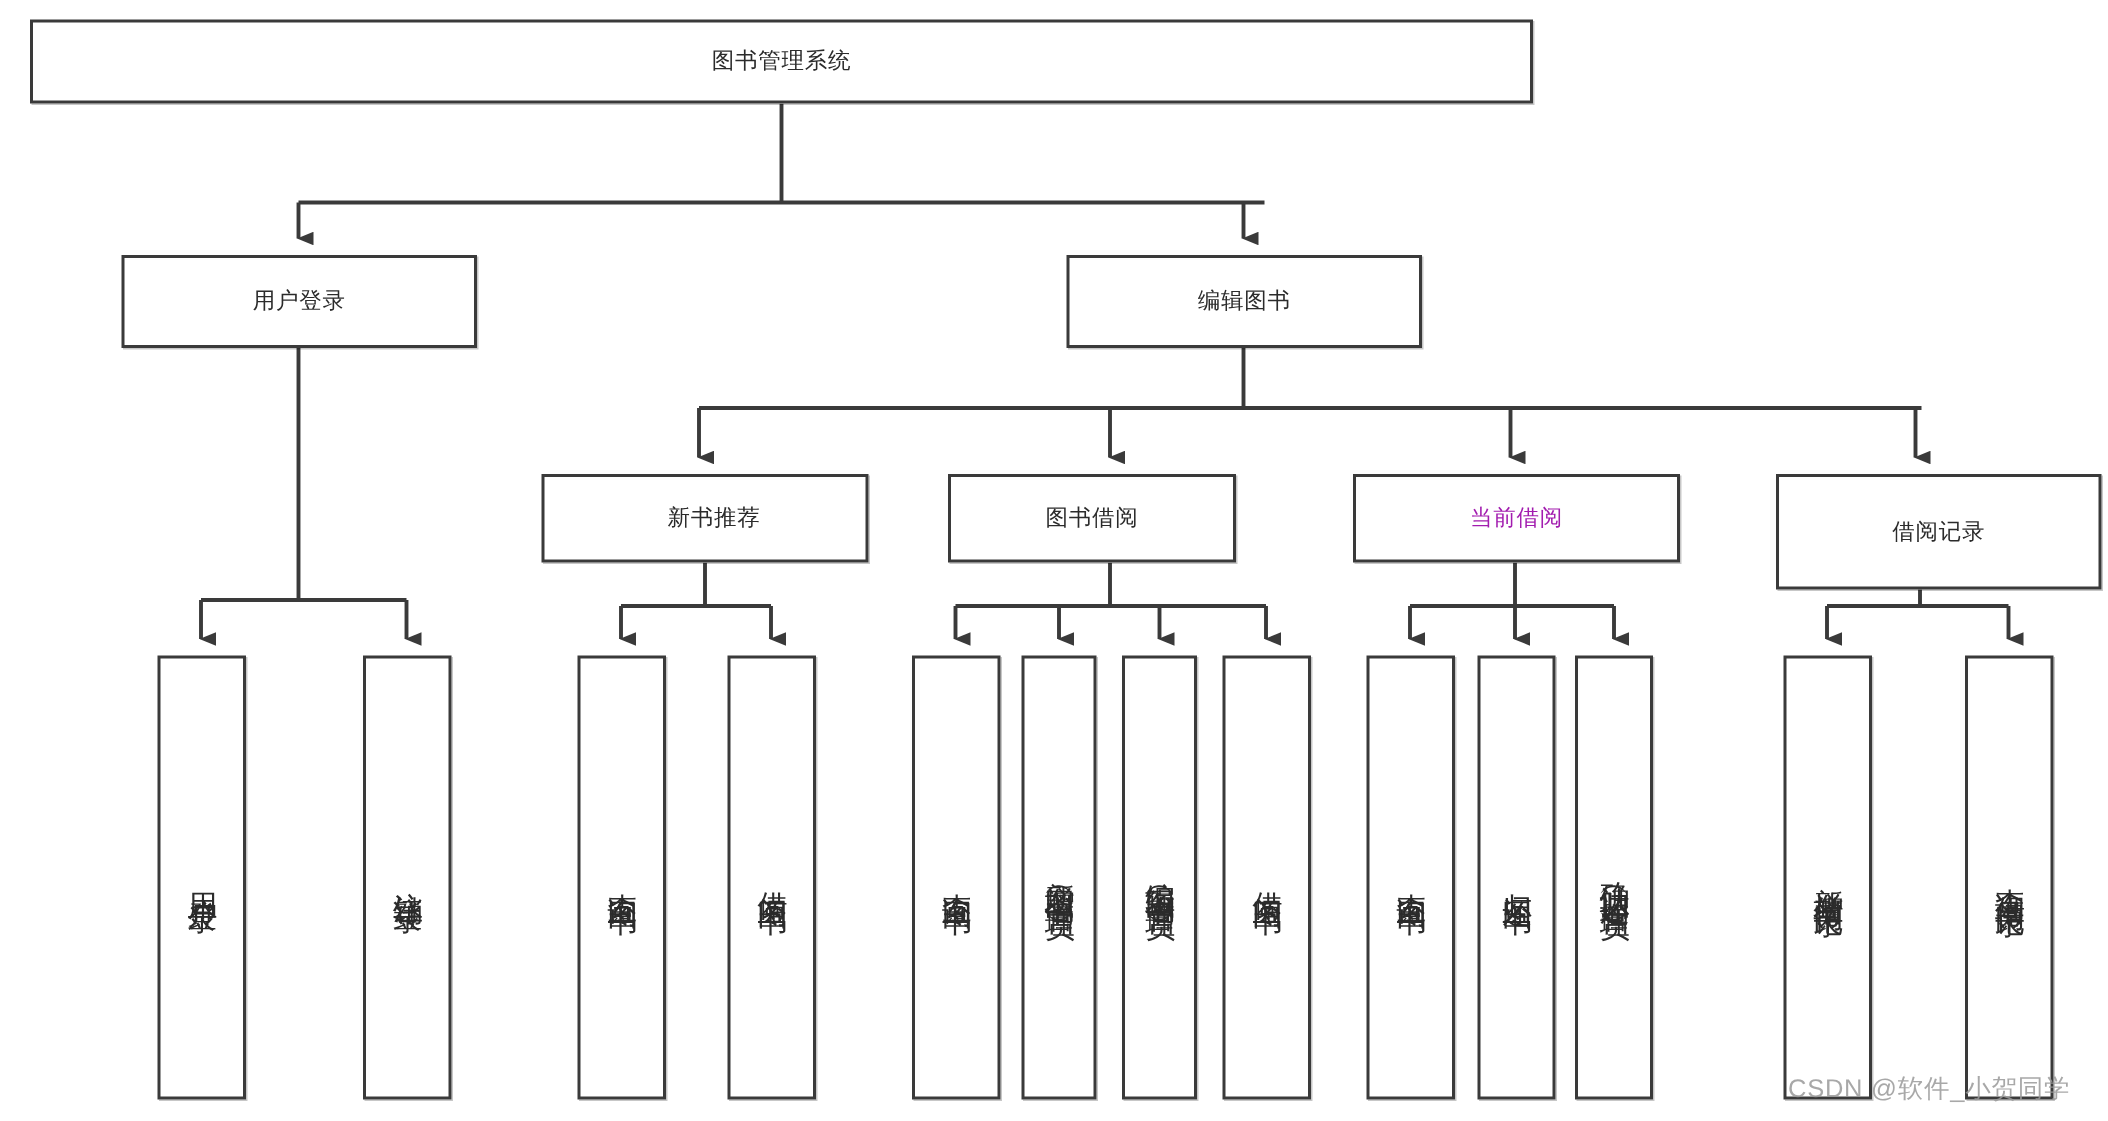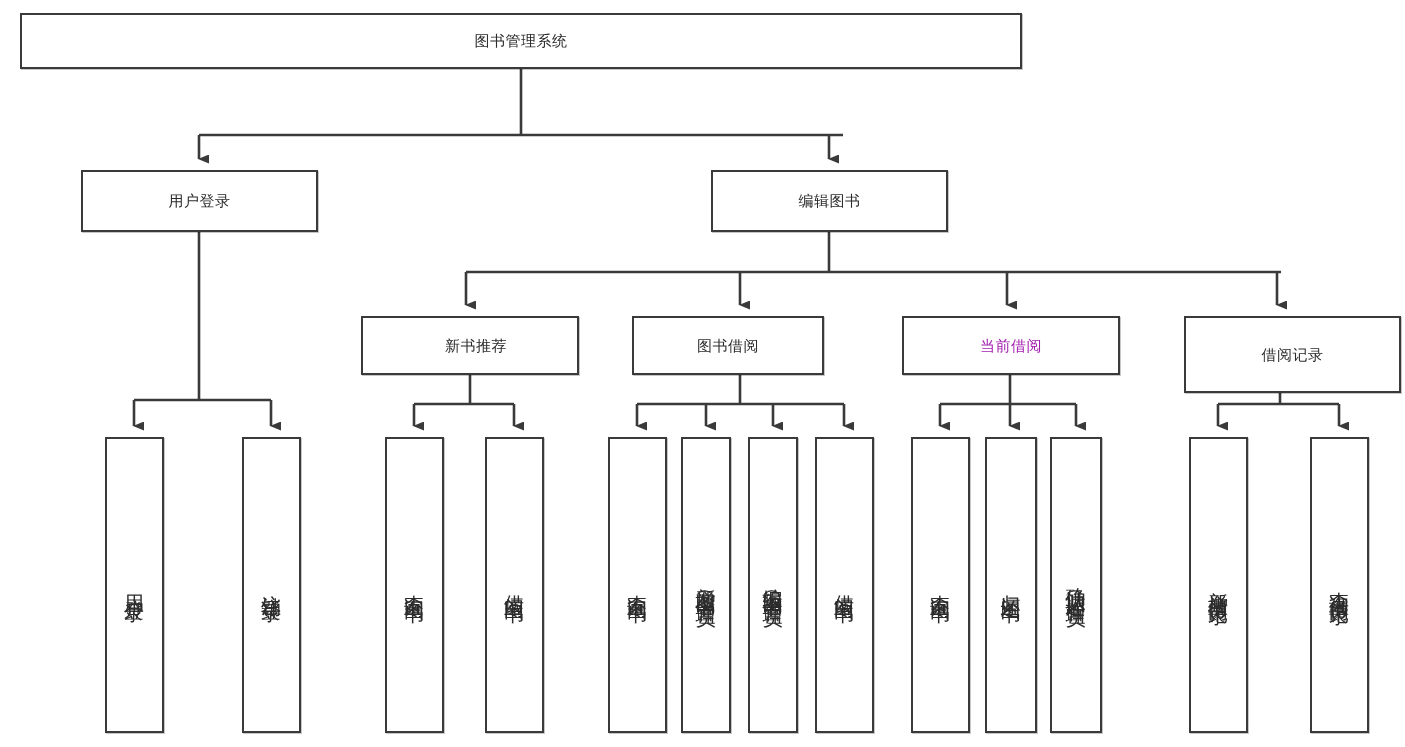--- a/index.html
+++ b/index.html
@@ -177,14 +177,15 @@
   <div class="node leaf" style="left: 1050px; top: 437px; width: 52px; height: 296px; border-color: rgb(58, 58, 58);">
     <span class="node-label" style="margin-top: 132.5px; color: rgb(43, 43, 43);">确认归还（管理员）</span>
   </div>
   <div class="node leaf" style="left: 1189px; top: 437px; width: 59px; height: 296px; border-color: rgb(58, 58, 58);">
     <span class="node-label" style="margin-top: 137px; color: rgb(43, 43, 43);">新增借阅记录</span>
   </div>
   <div class="node leaf" style="left: 1310px; top: 437px; width: 59px; height: 296px; border-color: rgb(58, 58, 58);">
     <span class="node-label" style="margin-top: 137px; color: rgb(43, 43, 43);">查询借阅记录</span>
   </div>
 
+  <div class="watermark" style="left: 1192px; top: 714px; color: rgb(154, 154, 154);">CSDN @软件_小贺同学</div>
 
 </div>
 
 </body></html>

